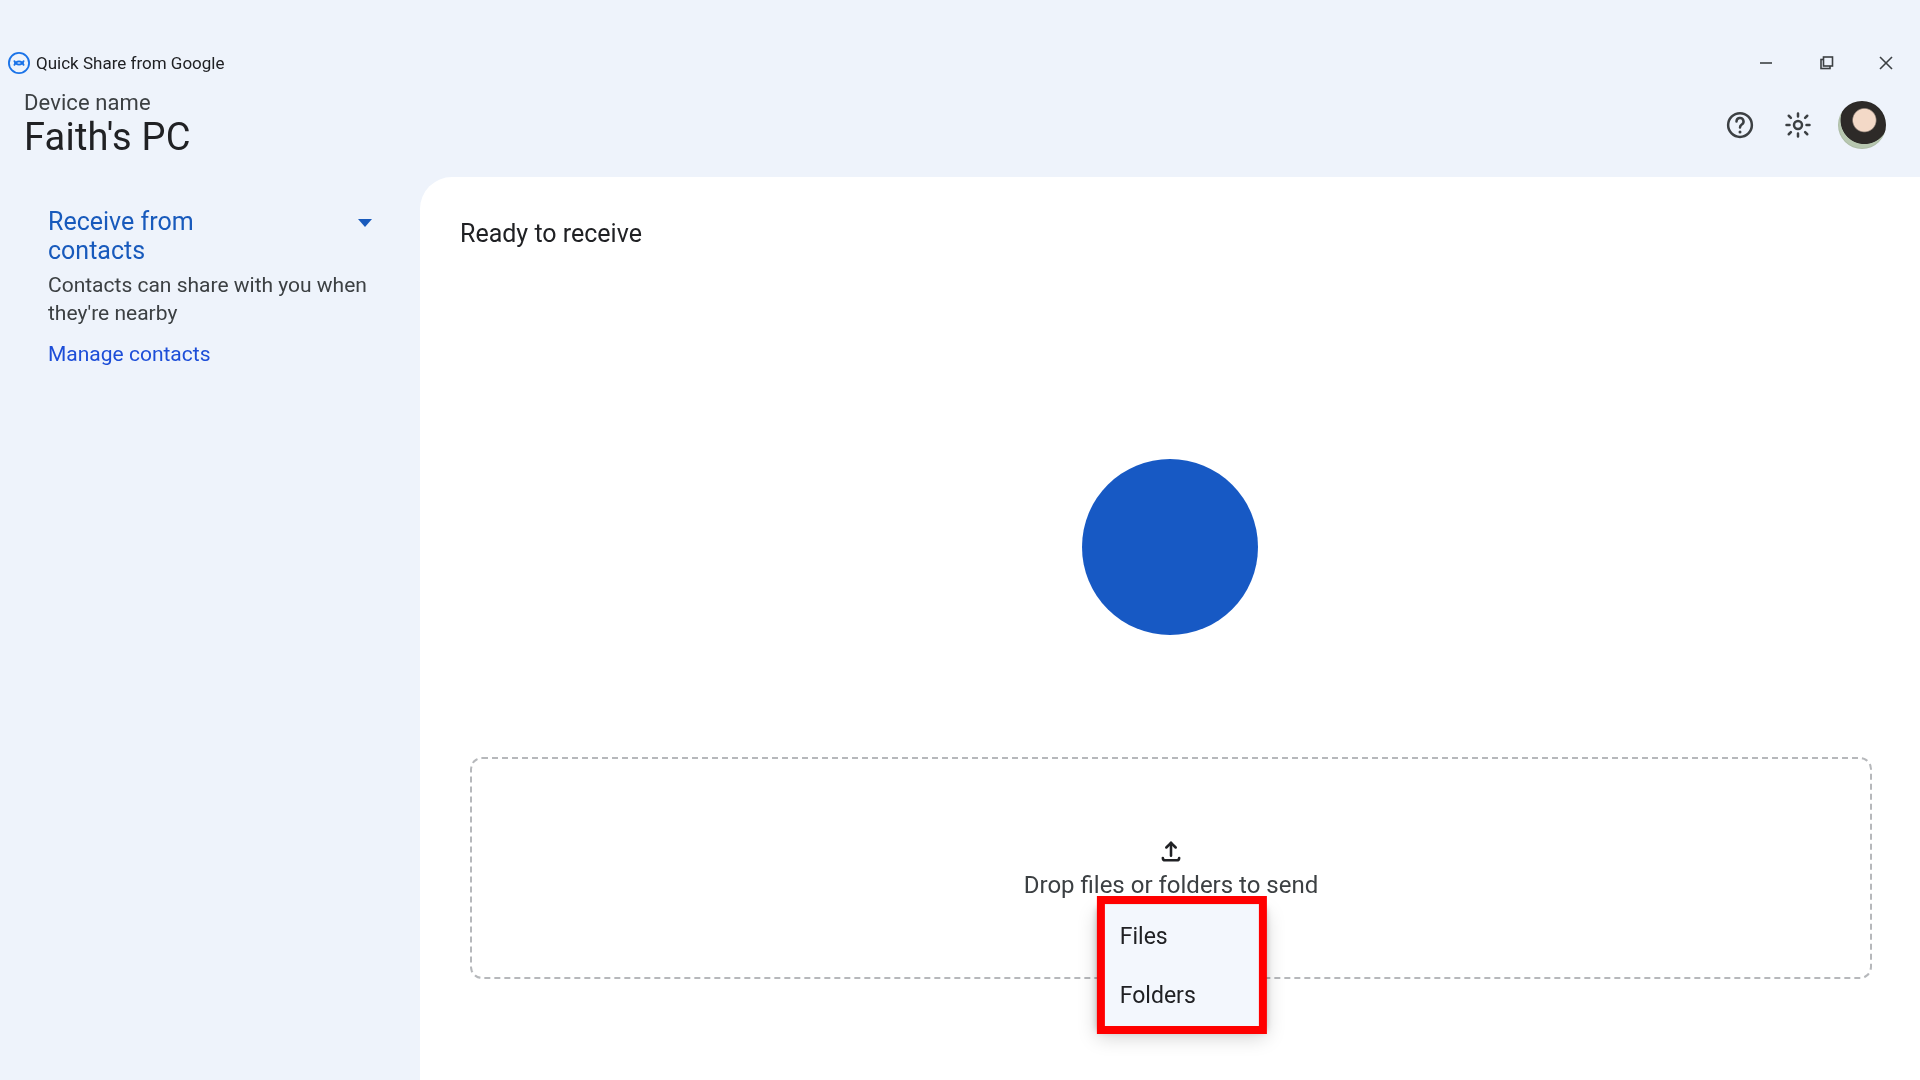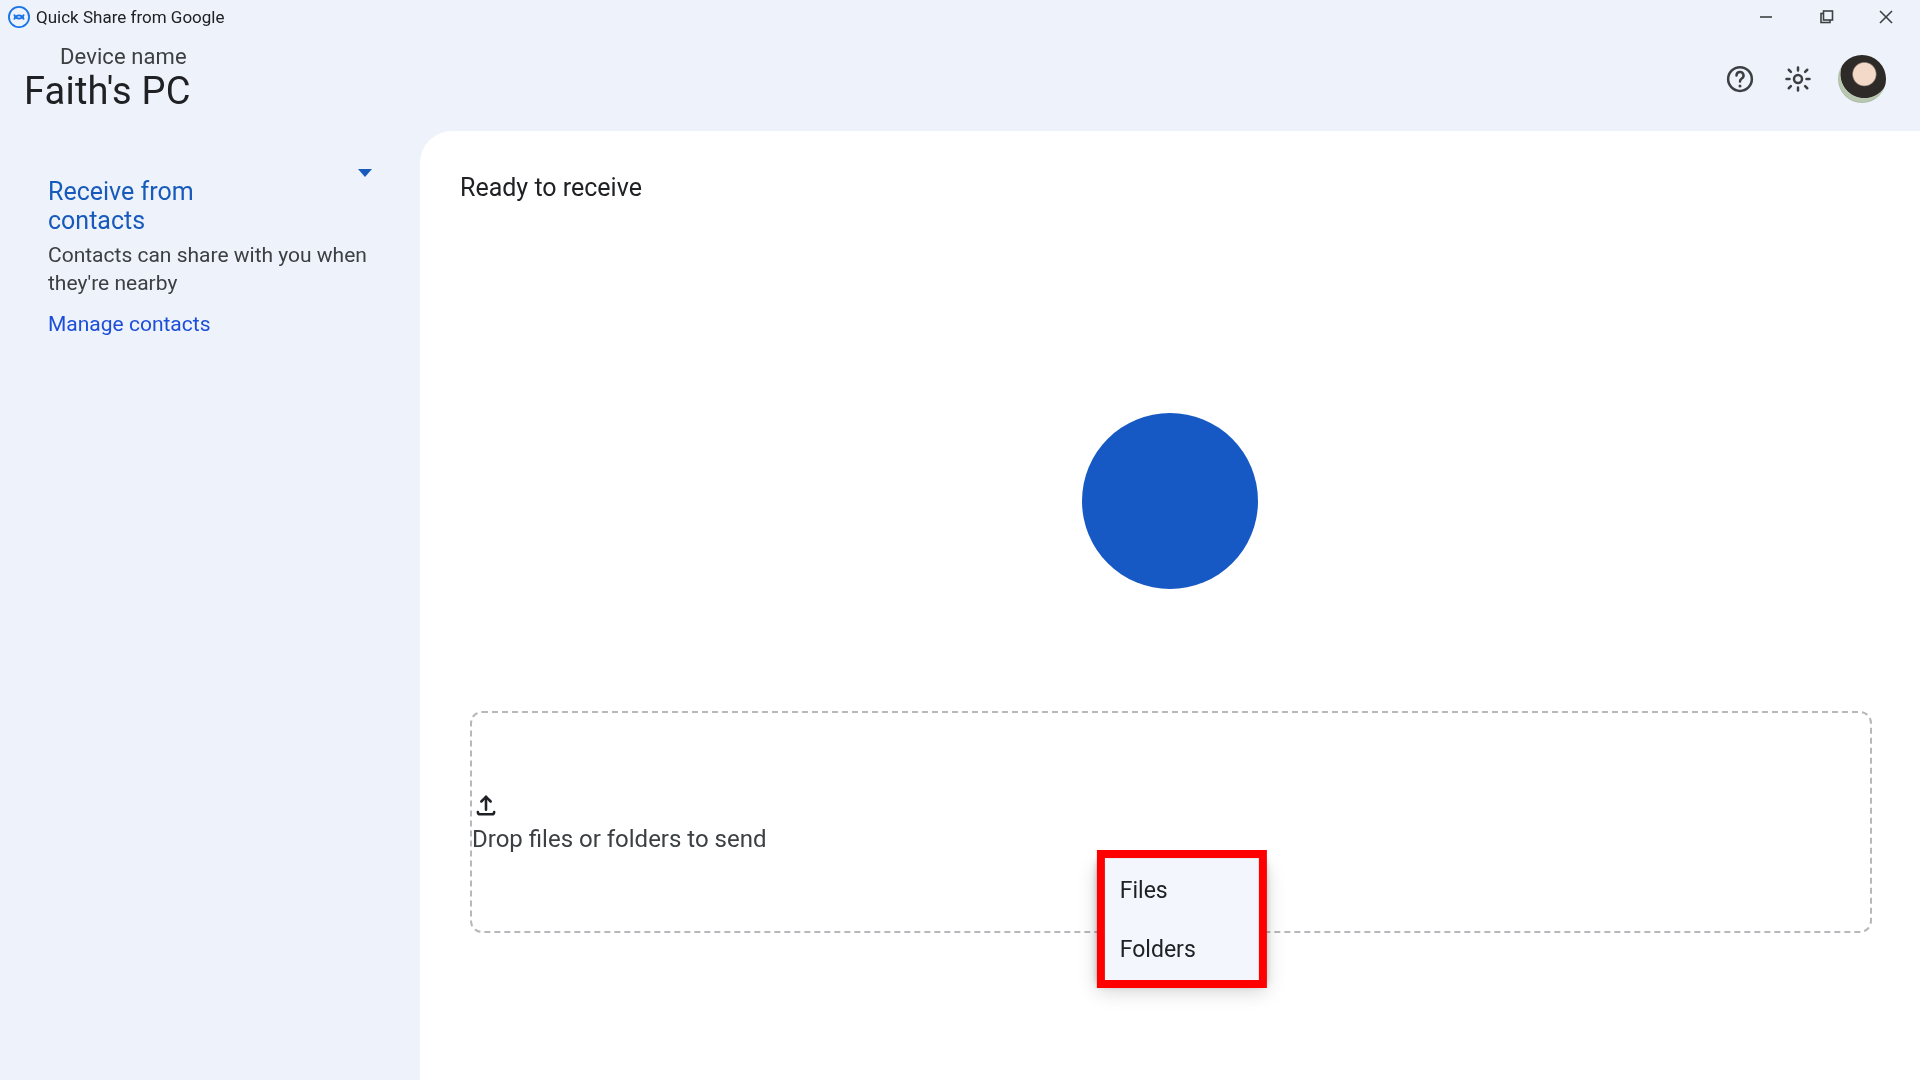--- a/index.html
+++ b/index.html
@@ -12,20 +12,21 @@
     color: #202124;
   }
 
   
   .titlebar {
     height: 34px;
     display: flex;
     align-items: center;
     padding: 0 4px;
     background: #eef3fb;
+    margin-top: 46px;
   }
   .titlebar .app-icon {
     width: 22px; height: 22px;
     margin-left: 4px;
     margin-right: 6px;
   }
   .titlebar .title-text {
     font-size: 17px;
     color: #202124;
   }
@@ -42,21 +43,20 @@
     display: flex;
     align-items: center;
     padding: 10px 24px 18px 24px;
     background: #eef3fb;
   }
   .device-block { flex: 1; }
   .device-label {
     font-size: 22px;
     color: #3c4043;
     letter-spacing: 0.1px;
-    margin-left: 36px;
   }
   .device-name {
     font-size: 38px;
     font-weight: 400;
     letter-spacing: 0.2px;
     color: #202124;
   }
   .header-actions {
     display: flex;
     align-items: center;
@@ -80,24 +80,23 @@
     display: flex;
     height: calc(1080px - 34px - 94px);
   }
   .sidebar {
     width: 420px;
     padding: 30px 48px;
     background: #eef3fb;
   }
   .receive-row {
     display: flex;
-    align-items: flex-start;
+    align-items: center;
     gap: 24px;
     cursor: pointer;
-    margin-top: 16px;
   }
   .receive-label {
     font-size: 25px;
     color: #185abc;
     font-weight: 400;
   }
   .dropdown-caret {
     margin-left: 56px;
   }
   .caret-tri {
@@ -151,21 +150,21 @@
   .dropzone {
     position: absolute;
     left: 50px;
     right: 48px;
     bottom: 150px;
     height: 222px;
     border: 2px dashed #b6b8bb;
     border-radius: 12px;
     display: flex;
     flex-direction: column;
-    align-items: flex-start;
+    align-items: center;
     justify-content: center;
     gap: 8px;
   }
   .upload-icon { margin-bottom: -2px; }
   .drop-text {
     font-size: 24px;
     color: #3c4043;
   }
 
   

